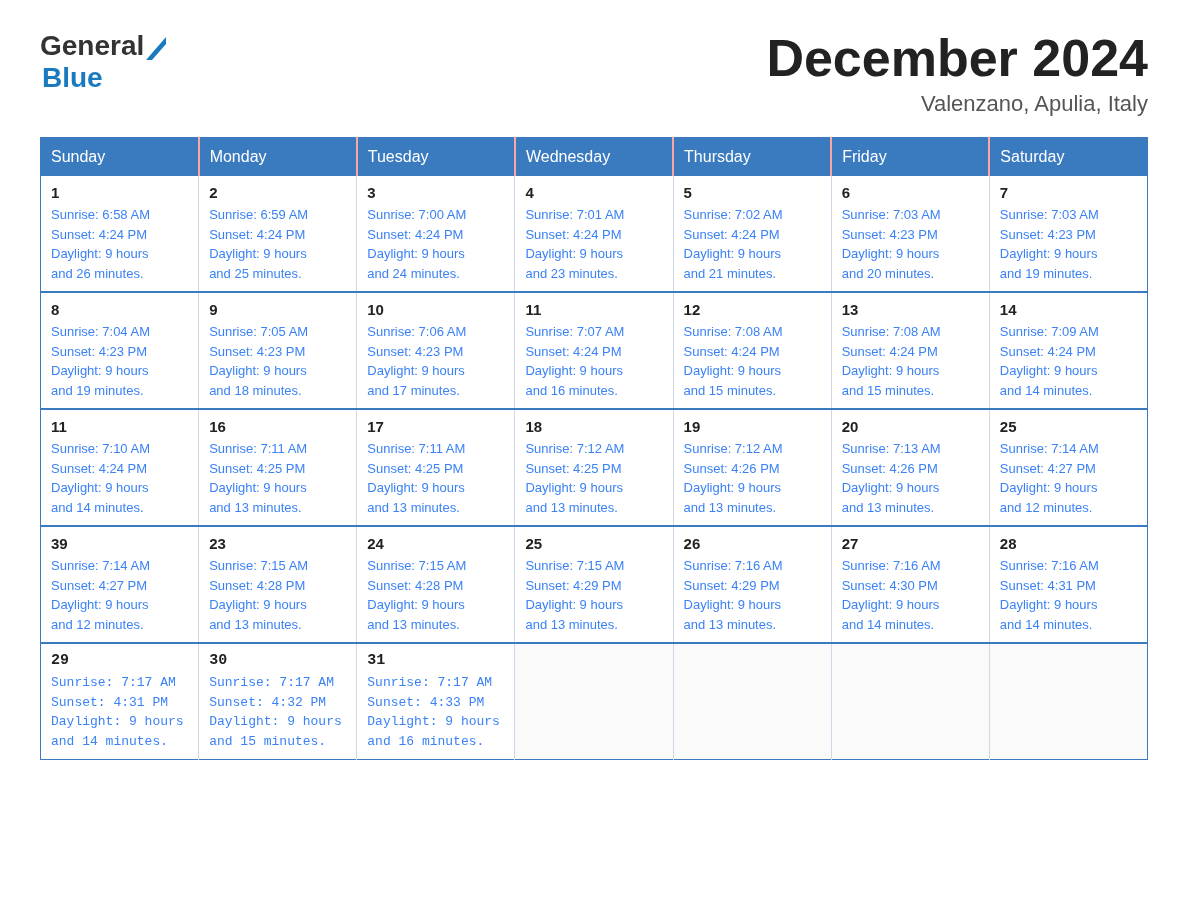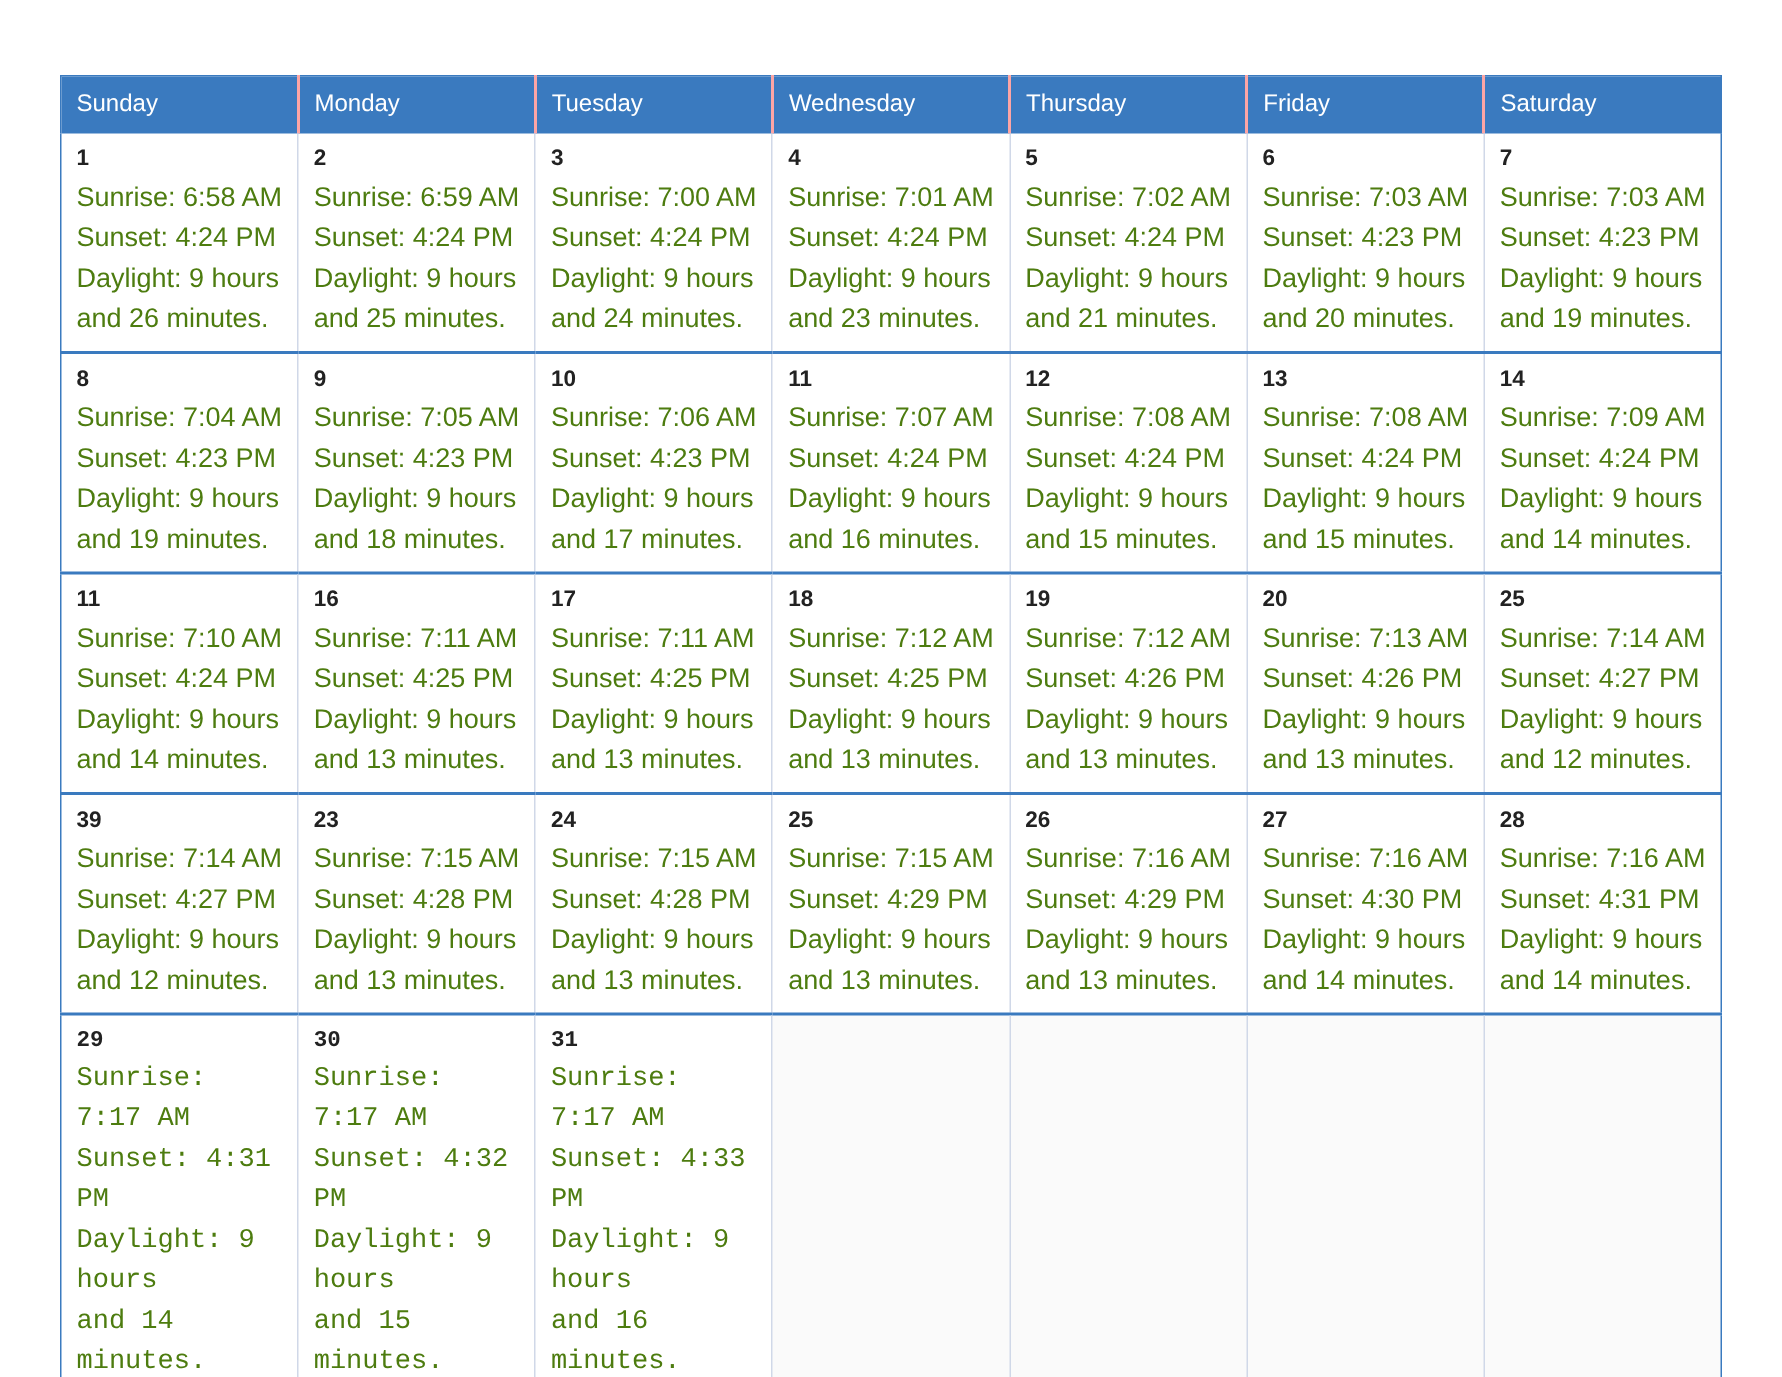--- a/index.html
+++ b/index.html
@@ -65,23 +65,23 @@
       border-bottom: none;
       font-family: Liberation Mono, monospace;
     }
     .day-number {
       font-size: 15px;
       font-weight: bold;
       color: #222;
       margin-bottom: 4px;
     }
     .day-info {
-      font-size: 18px;
+      font-size: 13px;
       line-height: 1.5;
-      color: #4d7c0f;
+      color: #3b82f6;
     }
     .empty-cell {
       background: #fafafa;
     }
     
     .logo-container {
       display: flex;
       flex-direction: column;
       align-items: flex-start;
     }
@@ -92,20 +92,36 @@
     .logo-line2 {
       display: flex;
       align-items: center;
       margin-left: 0;
     }
   </style>
 </head>
 <body>
 
 <div class="header">
+  <div class="logo-container">
+    <div class="logo-line1">
+      <span style="font-size:28px;font-weight:bold;color:#333;">General</span>
+      <svg width="20" height="28" viewBox="0 0 20 28" style="margin-left:2px;vertical-align:middle;">
+        <polygon points="0,28 20,28 20,5" fill="#1a7abf"></polygon>
+        <polygon points="6,28 20,28 20,12" fill="#ffffff"></polygon>
+      </svg>
+    </div>
+    <div class="logo-line2">
+      <span style="font-size:28px;font-weight:bold;color:#1a7abf;margin-left:2px;">Blue</span>
+    </div>
+  </div>
+  <div class="title-area">
+    <div class="month-title">December 2024</div>
+    <div class="location">Valenzano, Apulia, Italy</div>
+  </div>
 </div>
 
 <table class="calendar-table">
   <thead>
     <tr>
     <th>Sunday</th>
         <th>Monday</th>
         <th>Tuesday</th>
         <th>Wednesday</th>
         <th>Thursday</th>

